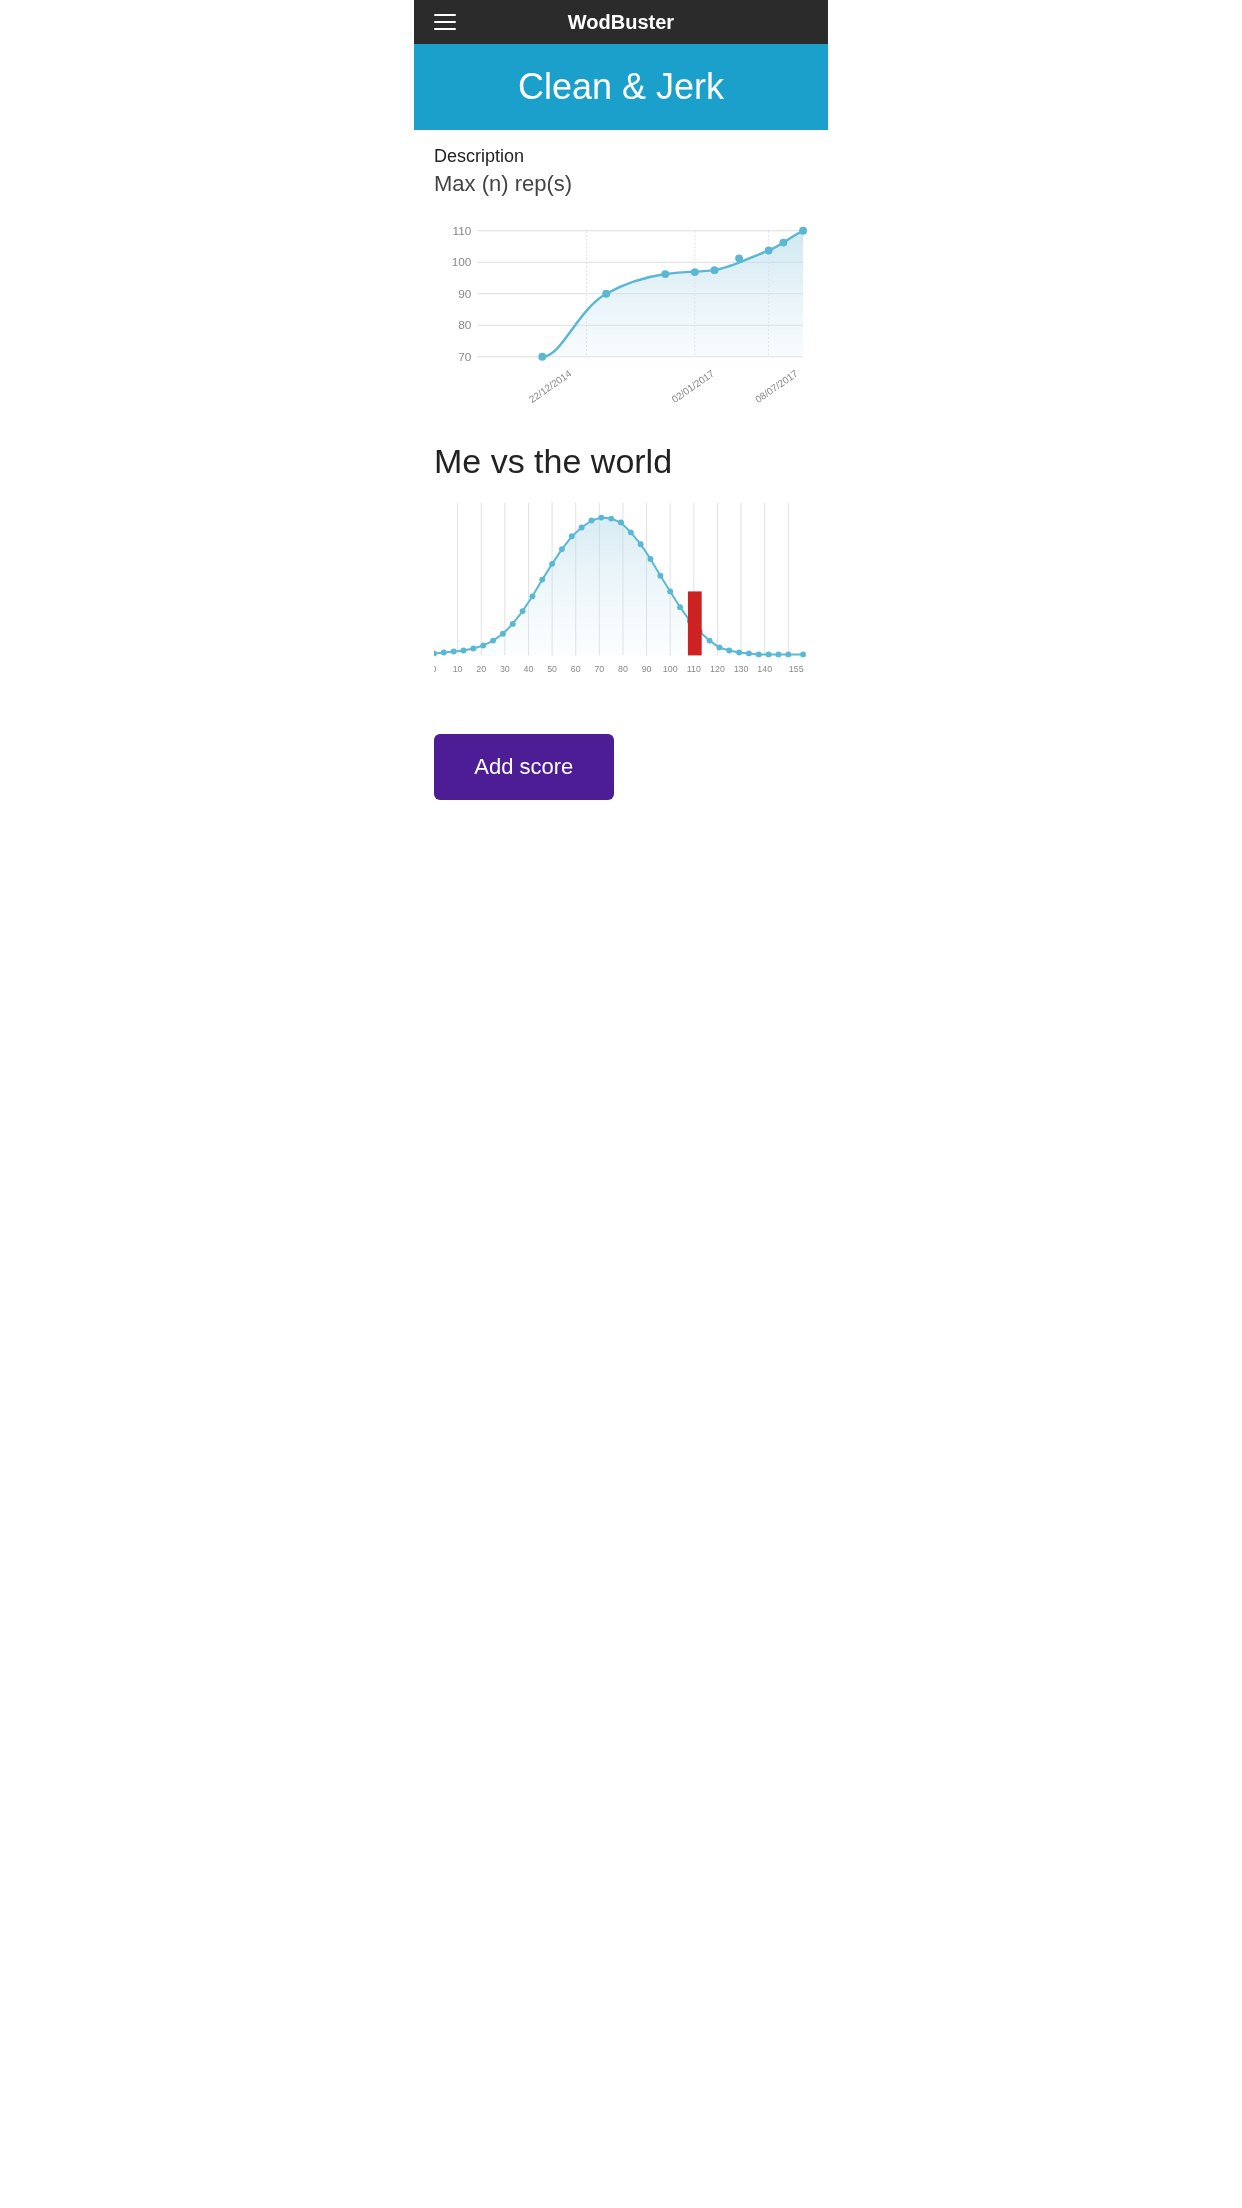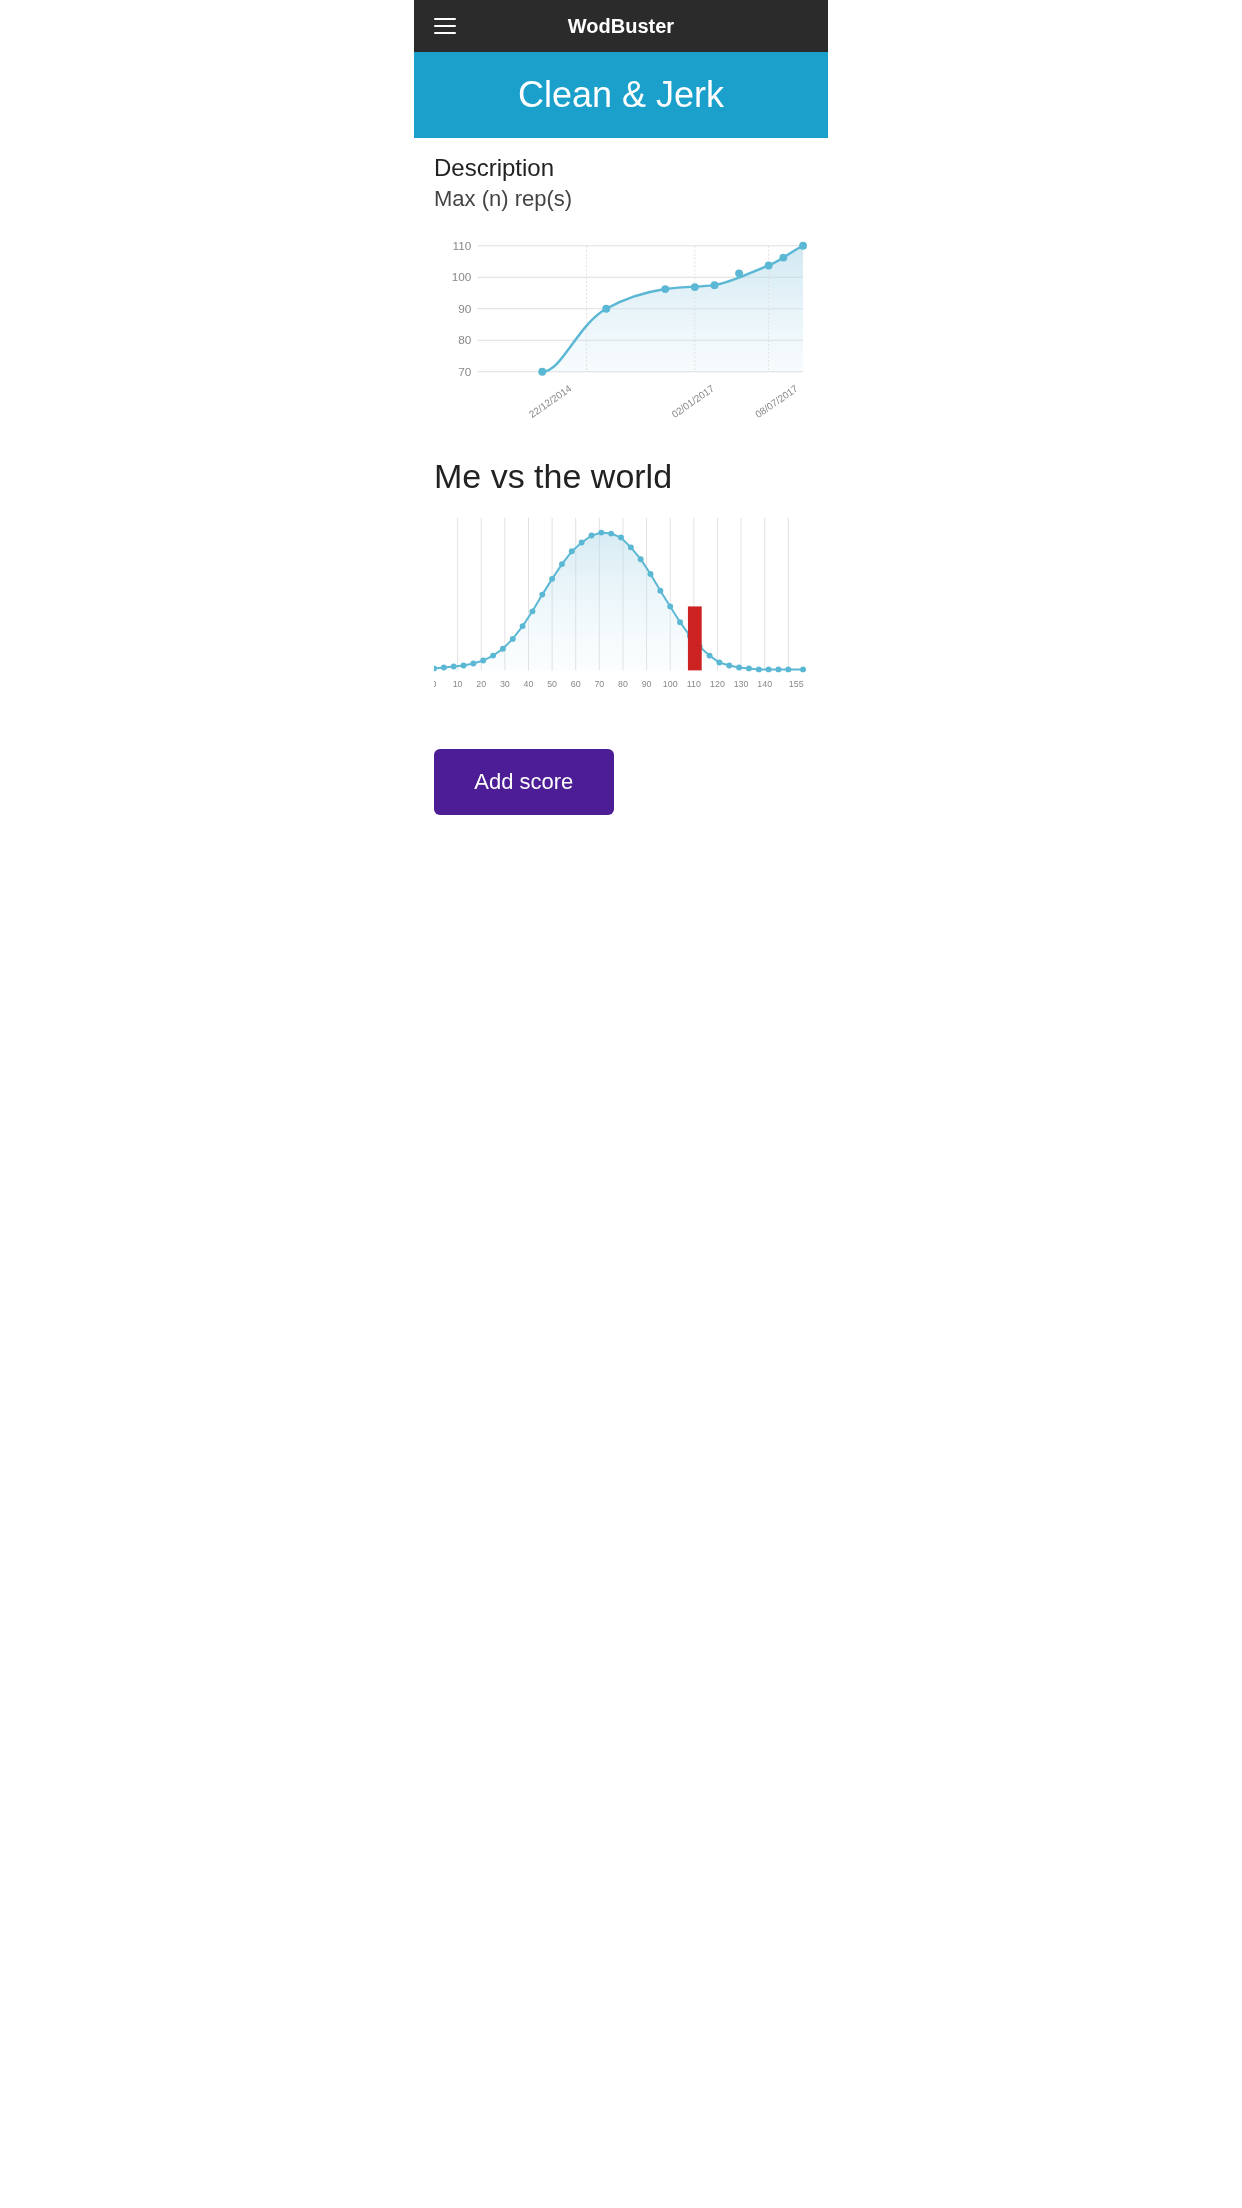--- a/index.html
+++ b/index.html
@@ -10,21 +10,21 @@
       width: 414px;
       margin: 0 auto;
       overflow-x: hidden;
     }
 
     
     .header {
       background: #2b2b2b;
       display: flex;
       align-items: center;
-      height: 52px;
+      height: 44px;
       padding: 0 16px;
       position: relative;
     }
     .hamburger-icon {
       display: flex;
       flex-direction: column;
       gap: 5px;
       cursor: pointer;
       padding: 4px;
     }
@@ -56,21 +56,21 @@
       font-weight: 400;
     }
 
     
     .content {
       padding: 16px 20px;
       background: #fff;
     }
 
     .section-label {
-      font-size: 24px;
+      font-size: 18px;
       font-weight: 400;
       color: #222;
       margin-bottom: 4px;
     }
     .description-text {
       font-size: 22px;
       color: #444;
       margin-bottom: 20px;
     }
 

